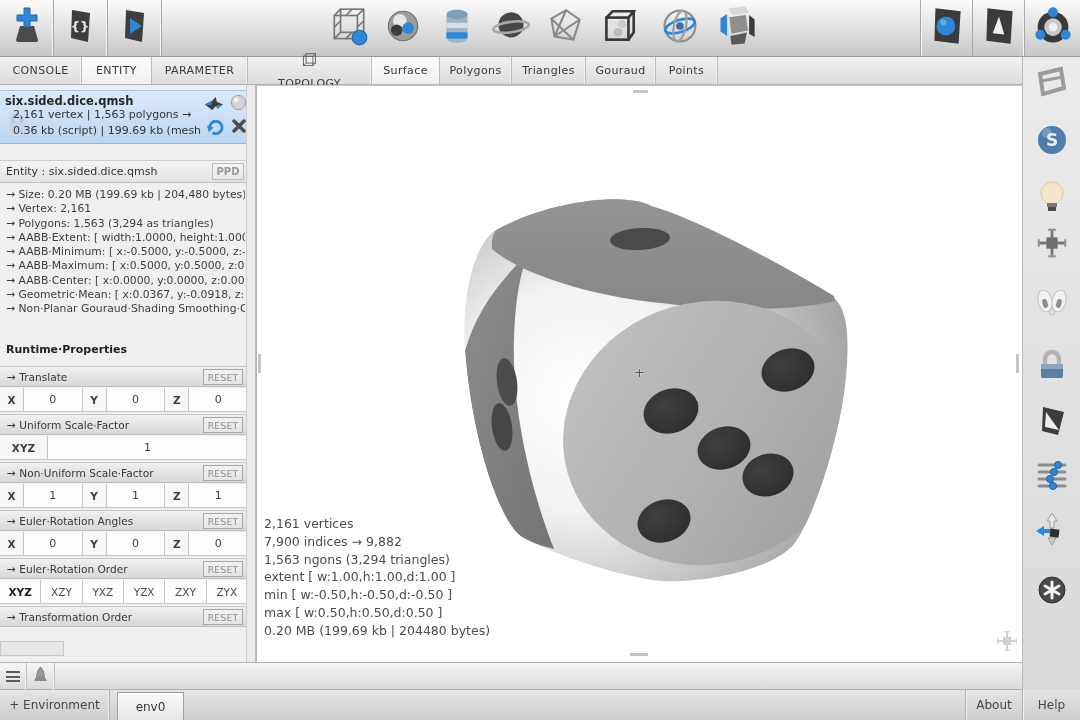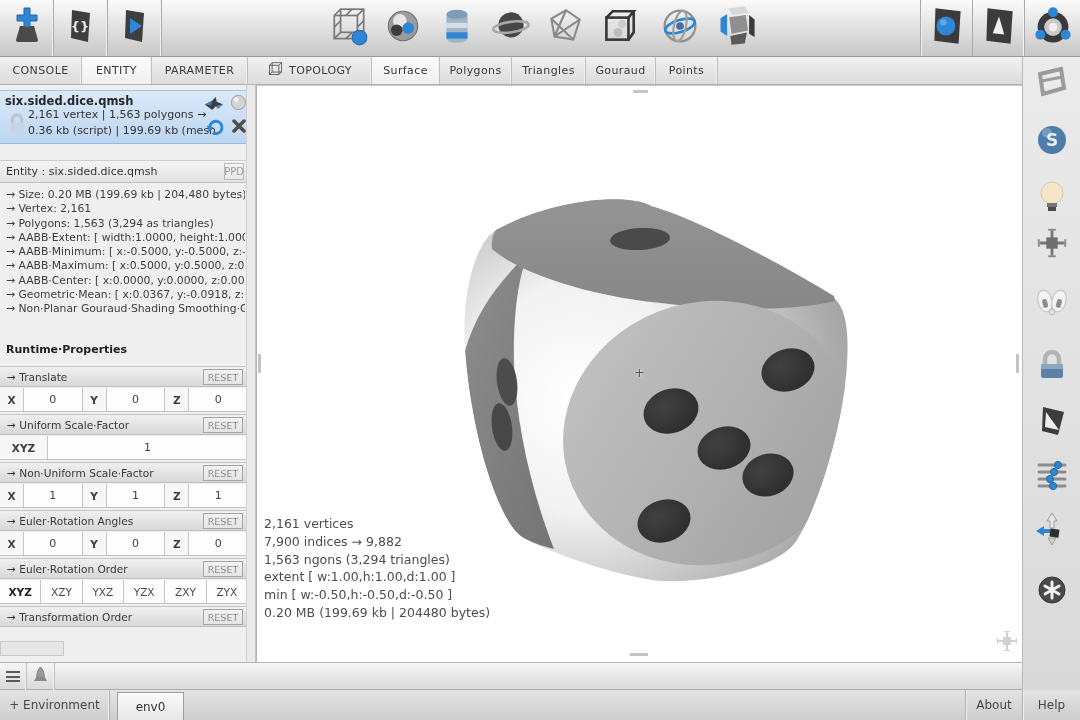--- a/index.html
+++ b/index.html
@@ -14,39 +14,39 @@
   .tbtn.sep{border-right:1px solid #a9a9a9;box-shadow:inset -1px 0 0 #f4f4f4;}
   .tbtn.lsep{border-left:1px solid #a9a9a9;box-shadow:inset 1px 0 0 #f4f4f4;}
 
   
   .tabrow{position:absolute;left:0;top:57px;width:1022px;height:28px;display:flex;
           background:linear-gradient(#f1f1f1,#dcdcdc);border-bottom:1px solid #b2b2b2;}
   .tab{height:100%;display:flex;align-items:center;justify-content:center;gap:5px;
        font-size:11px;color:#3a3a3a;border-right:1px solid #bdbdbd;
        box-shadow:inset -1px 0 0 #f2f2f2;padding:0 12px;letter-spacing:.4px;}
   .tab.active{background:linear-gradient(#fcfcfc,#efefef);}
-  .tab.hdr{padding:0 14px;}
+  .tab.hdr{padding:0 14px;flex-direction:column;}
 
   
   .panel{position:absolute;left:0;top:85px;width:247px;height:577px;background:#efefef;
          border-right:1px solid #cfcfcf;overflow:hidden;}
   .gutter{position:absolute;left:247px;top:85px;width:9px;height:577px;background:#ebebeb;
           border-right:1px solid #c2c2c2;}
   .card{position:absolute;left:0;top:5px;width:247px;height:54px;
         background:linear-gradient(#dbe9fa,#bcd6f1);
         border-top:1px solid #a3c4e6;border-bottom:1px solid #96b9de;}
   .card-title{position:absolute;left:5px;top:3px;font-size:11.5px;font-weight:bold;color:#272727;}
-  .card-line{position:absolute;left:28px;font-size:11px;color:#333;white-space:nowrap;}
+  .card-line{position:absolute;left:13px;font-size:11px;color:#333;white-space:nowrap;}
   .ppd-bar{position:absolute;left:0;top:75px;width:247px;height:23px;
            background:linear-gradient(#f4f4f4,#e2e2e2);
            border-top:1px solid #cdcdcd;border-bottom:1px solid #c2c2c2;
            display:flex;align-items:center;padding-left:6px;font-size:11px;color:#333;}
-  .ppd-btn{position:absolute;right:3px;top:2px;width:20px;height:17px;border:1px solid #bbb;
+  .ppd-btn{position:absolute;right:3px;top:2px;width:32px;height:17px;border:1px solid #bbb;
            background:linear-gradient(#f5f5f5,#e8e8e8);color:#9a9a9a;font-size:10px;
-           display:flex;align-items:center;justify-content:center;}
+           display:flex;align-items:center;justify-content:center;font-weight:bold;}
   .props{position:absolute;left:6px;top:103px;width:239px;font-size:10.8px;color:#3d3d3d;
          line-height:14.3px;white-space:nowrap;overflow:hidden;}
   .runtime{position:absolute;left:6px;top:258px;font-size:11px;font-weight:bold;color:#222;}
 
   .sect{position:absolute;left:0;width:247px;height:21px;
         background:linear-gradient(#f0f0f0,#d8d8d8);
         border-top:1px solid #c6c6c6;border-bottom:1px solid #c0c0c0;
         display:flex;align-items:center;padding-left:7px;font-size:10.6px;color:#383838;}
   .reset{position:absolute;right:4px;top:2px;width:40px;height:16px;border:1px solid #a6a6a6;
          background:linear-gradient(#f3f3f3,#e4e4e4);color:#8e8e8e;font-size:9.5px;
@@ -455,20 +455,21 @@
     </svg>
 
     <div class="cursor">+</div>
 
     <div class="stats">
       <div>2,161 vertices</div>
       <div>7,900 indices → 9,882</div>
       <div>1,563 ngons (3,294 triangles)</div>
       <div>extent [ w:1.00,h:1.00,d:1.00 ]</div>
       <div>min [ w:-0.50,h:-0.50,d:-0.50 ]</div>
+      <div>max [ w:0.50,h:0.50,d:0.50 ]</div>
       <div>0.20 MB (199.69 kb | 204480 bytes)</div>
     </div>
 
     <div class="dash" style="left:376px;top:4px;width:15px;height:3px"></div>
     <div class="dash" style="left:373px;top:567px;width:18px;height:3px"></div>
     <div class="dash" style="left:1px;top:268px;width:3px;height:19px"></div>
     <div class="dash" style="left:759px;top:268px;width:3px;height:19px"></div>
 
     <span class="vp-gizmo">
       <svg viewBox="0 0 36 36" width="24" height="24">

